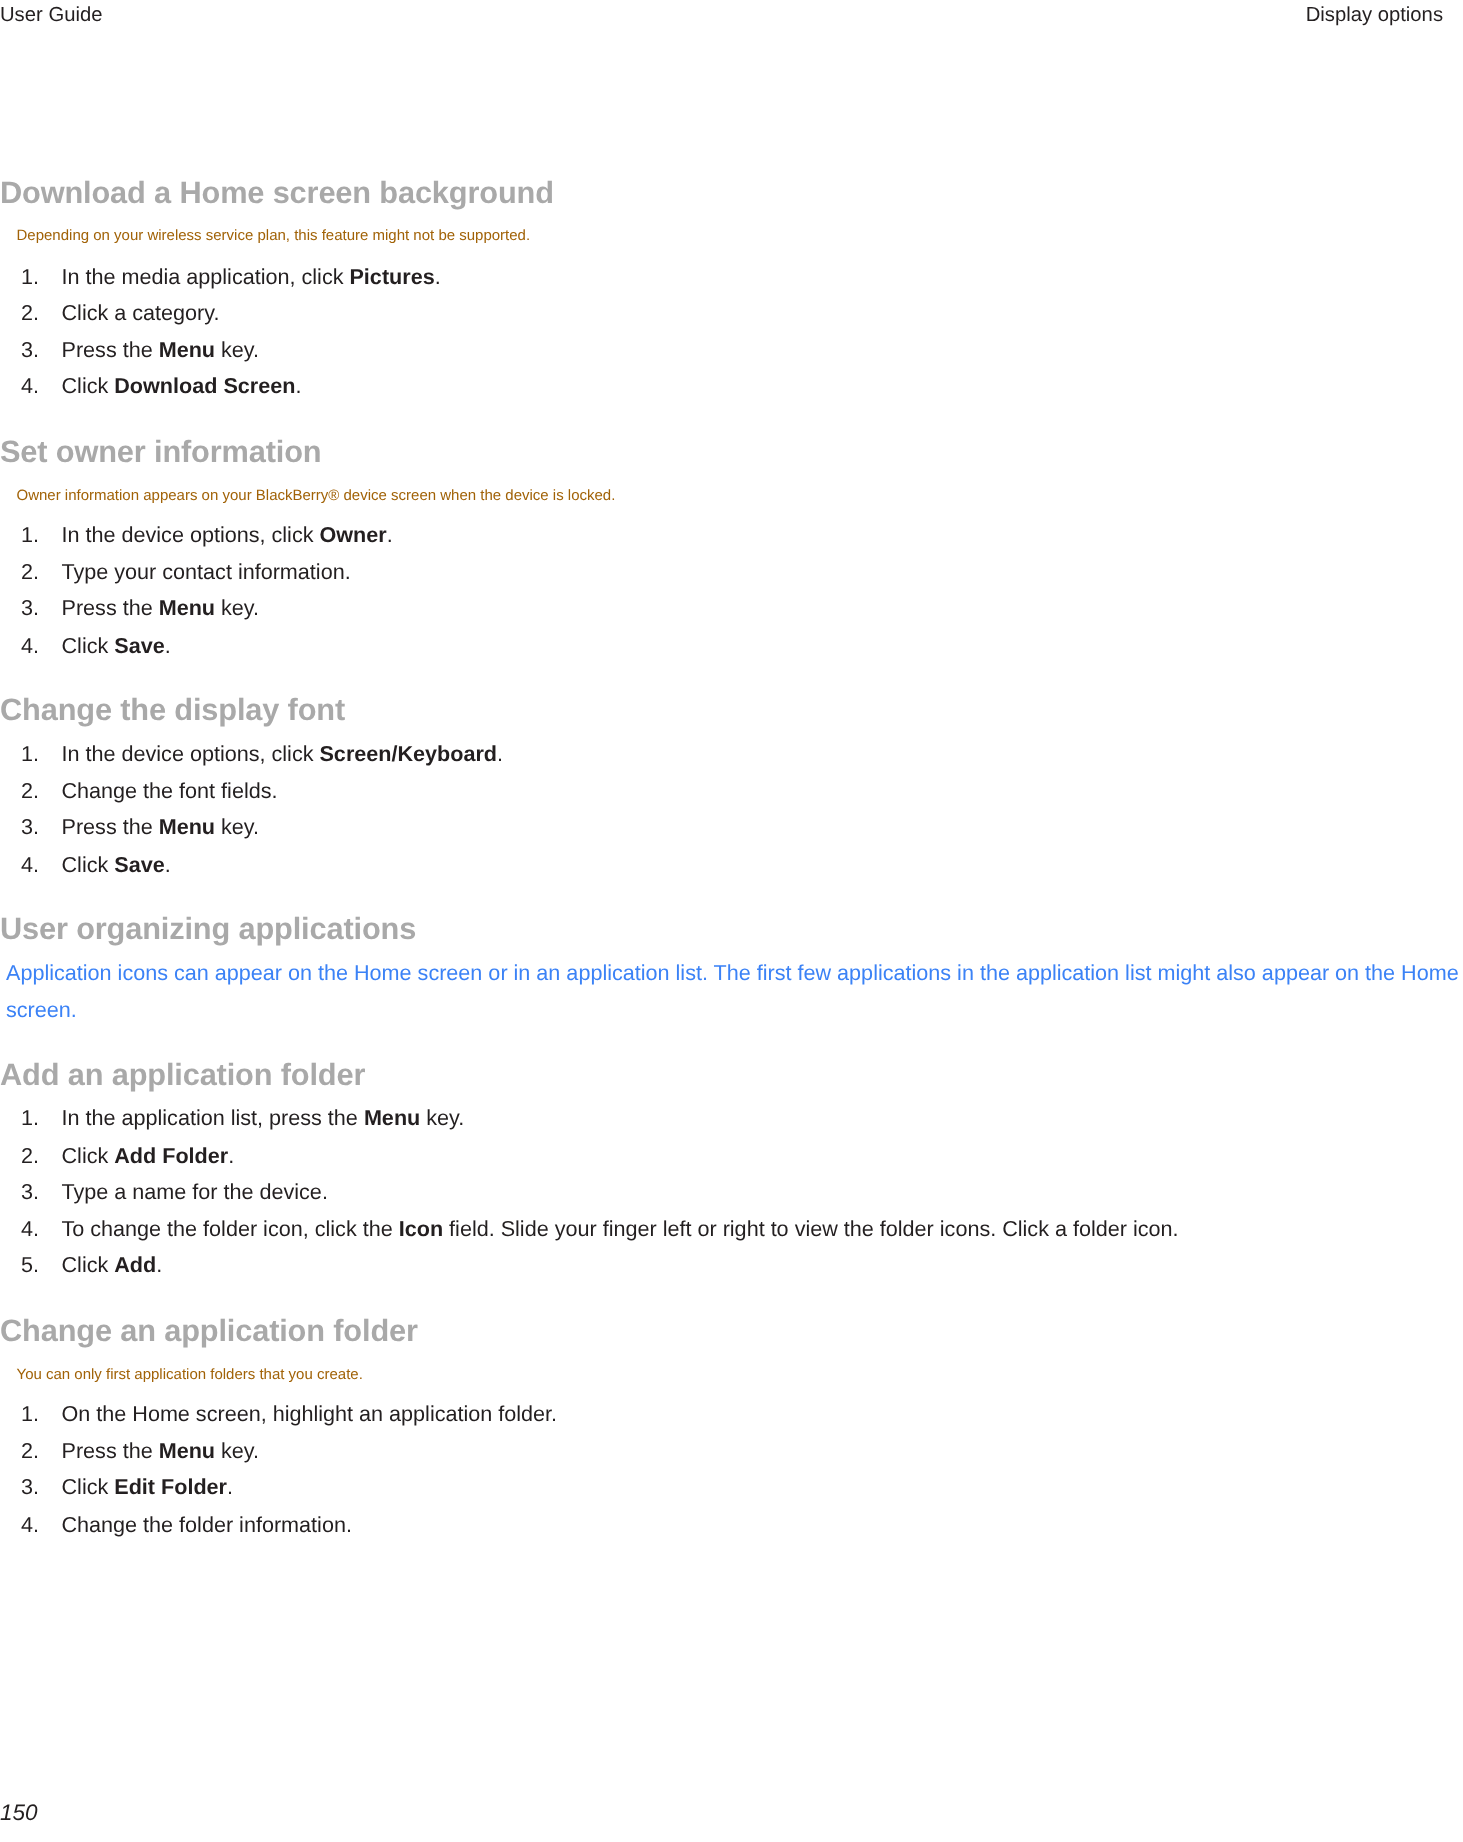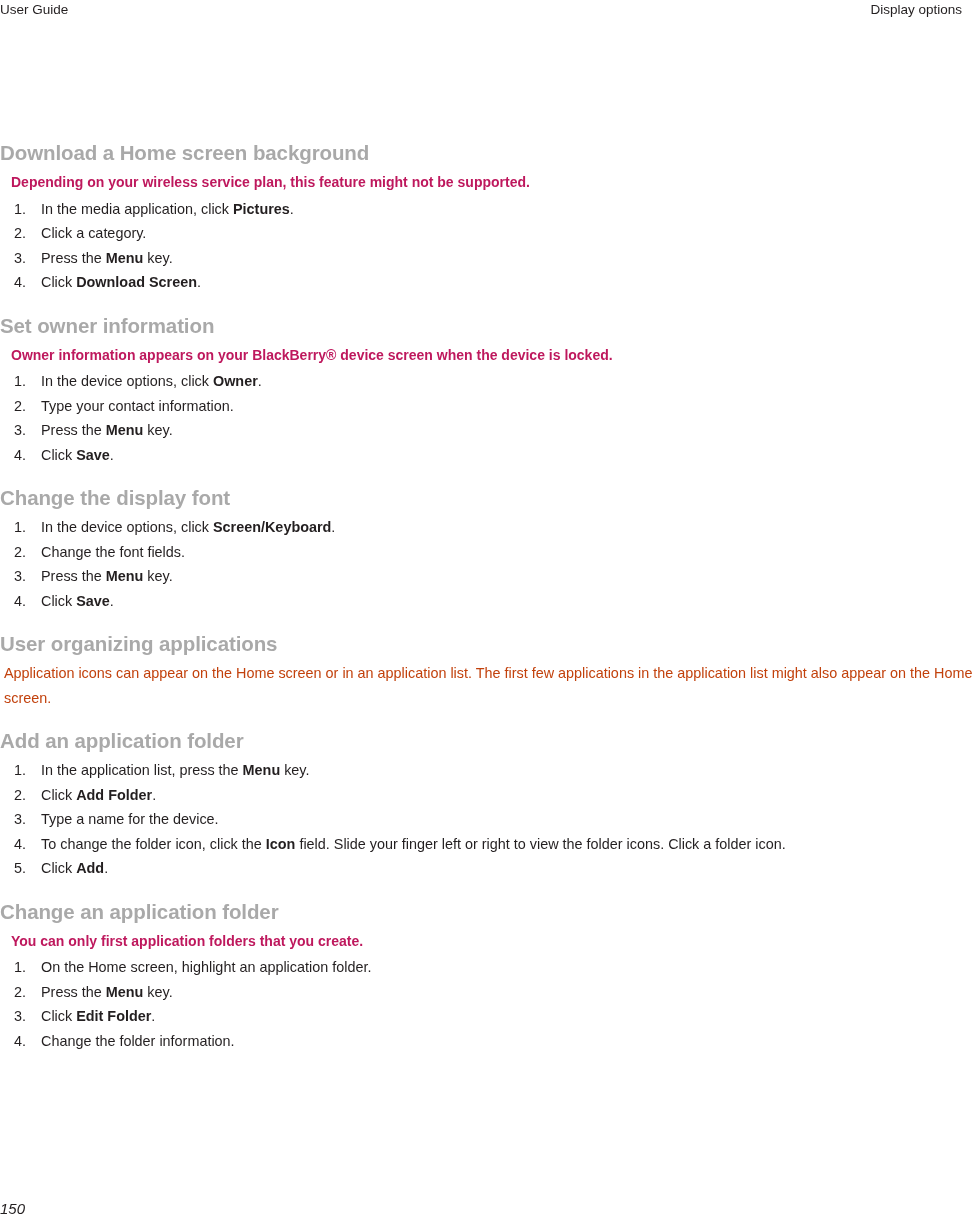--- a/index.html
+++ b/index.html
@@ -38,51 +38,50 @@
     color: #231f20;
     padding: 2px 0 0 0;
   }
   .running-header .hdr-left  { text-align: left;  }
   .running-header .hdr-right { text-align: right; }
 
   
   .content {
     position: absolute;
     left: 0px;
-    top: 140px;
+    top: 116px;
     width: 975px;
   }
 
   .section { margin: 0 0 18px 0; }
 
   h2.section-title {
     margin: 0 0 4px 0;
     padding: 0;
     font-size: 20.5px;
     line-height: 26px;
     font-weight: bold;
     color: #a9a9a9;
     letter-spacing: -0.1px;
   }
 
   p.intro {
     margin: 0 0 2px 0;
     padding: 0 0 0 11px;
-    font-size: 14px;
+    font-size: 10px;
     line-height: 24.5px;
-    color: #be185d;
-    font-weight: bold;
+    color: #a16207;
   }
 
   p.block-para {
     margin: 0;
     padding: 0 0 0 4px;
     font-size: 14.4px;
     line-height: 24.5px;
-    color: #c2410c;
+    color: #3b82f6;
   }
 
   ol.steps {
     margin: 0;
     padding: 0;
     list-style: none;
     counter-reset: stepnum;
   }
   ol.steps > li {
     position: relative;

